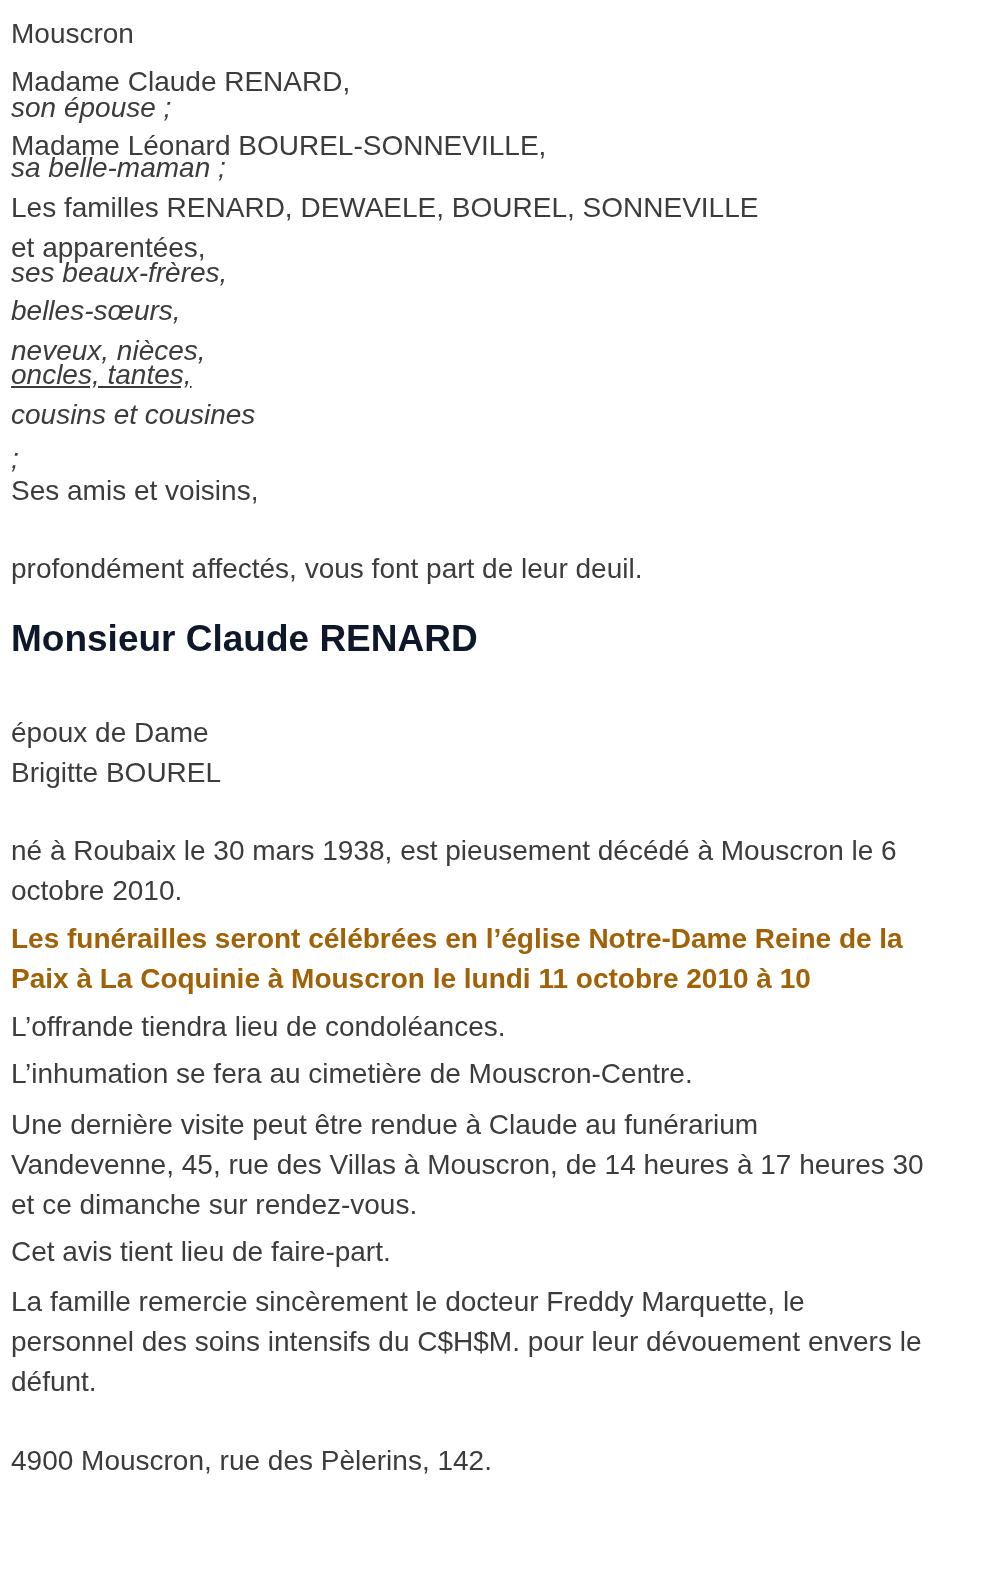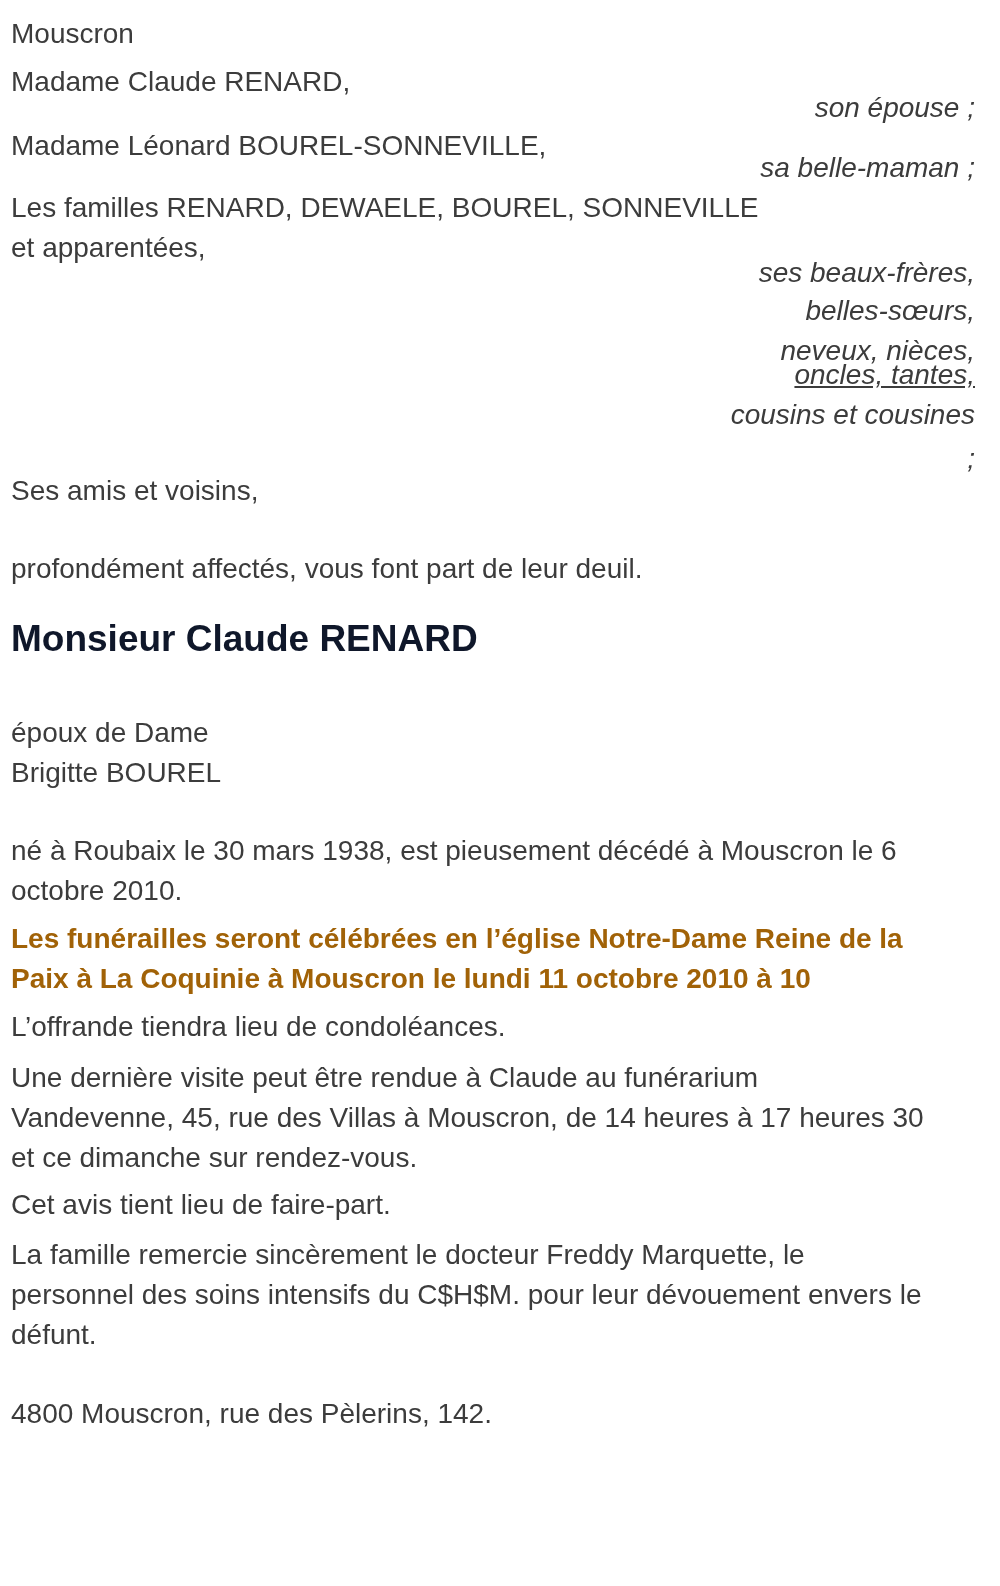--- a/index.html
+++ b/index.html
@@ -16,21 +16,21 @@
     width: 100%;
     height: 100%;
     padding: 14px 25px 20px 11px;
   }
   .line {
     font-size: 28px;
     line-height: 40px;
     white-space: nowrap;
   }
   .right {
-    text-align: right;
+    text-align: left;
     font-style: italic;
   }
   .h1 {
     font-size: 37px;
     line-height: 44px;
     font-weight: bold;
     color: #0f172a;
     margin-top: 28px;
     white-space: nowrap;
   }
@@ -90,30 +90,31 @@
     <div class="line">octobre 2010.</div>
   </div>
 
   <div class="g8">
     <div class="line bold">Les funérailles seront célébrées en l’église Notre-Dame Reine de la</div>
     <div class="line bold">Paix à La Coquinie à Mouscron le lundi 11 octobre 2010 à 10</div>
   </div>
 
   <div class="line g8">L’offrande tiendra lieu de condoléances.</div>
 
+  <div class="line g7">L’inhumation se fera au cimetière de Mouscron-Centre.</div>
 
   <div class="g11">
     <div class="line">Une dernière visite peut être rendue à Claude au funérarium</div>
     <div class="line">Vandevenne, 45, rue des Villas à Mouscron, de 14 heures à 17 heures 30</div>
     <div class="line">et ce dimanche sur rendez-vous.</div>
   </div>
 
   <div class="line g7">Cet avis tient lieu de faire-part.</div>
 
   <div class="g10">
     <div class="line">La famille remercie sincèrement le docteur Freddy Marquette, le</div>
     <div class="line">personnel des soins intensifs du C$H$M. pour leur dévouement envers le</div>
     <div class="line">défunt.</div>
   </div>
 
-  <div class="line g39">4800 Mouscron, rue des Pèlerins, 142.</div>
+  <div class="line g39">4900 Mouscron, rue des Pèlerins, 142.</div>
 
 </div>
 
 </body></html>

